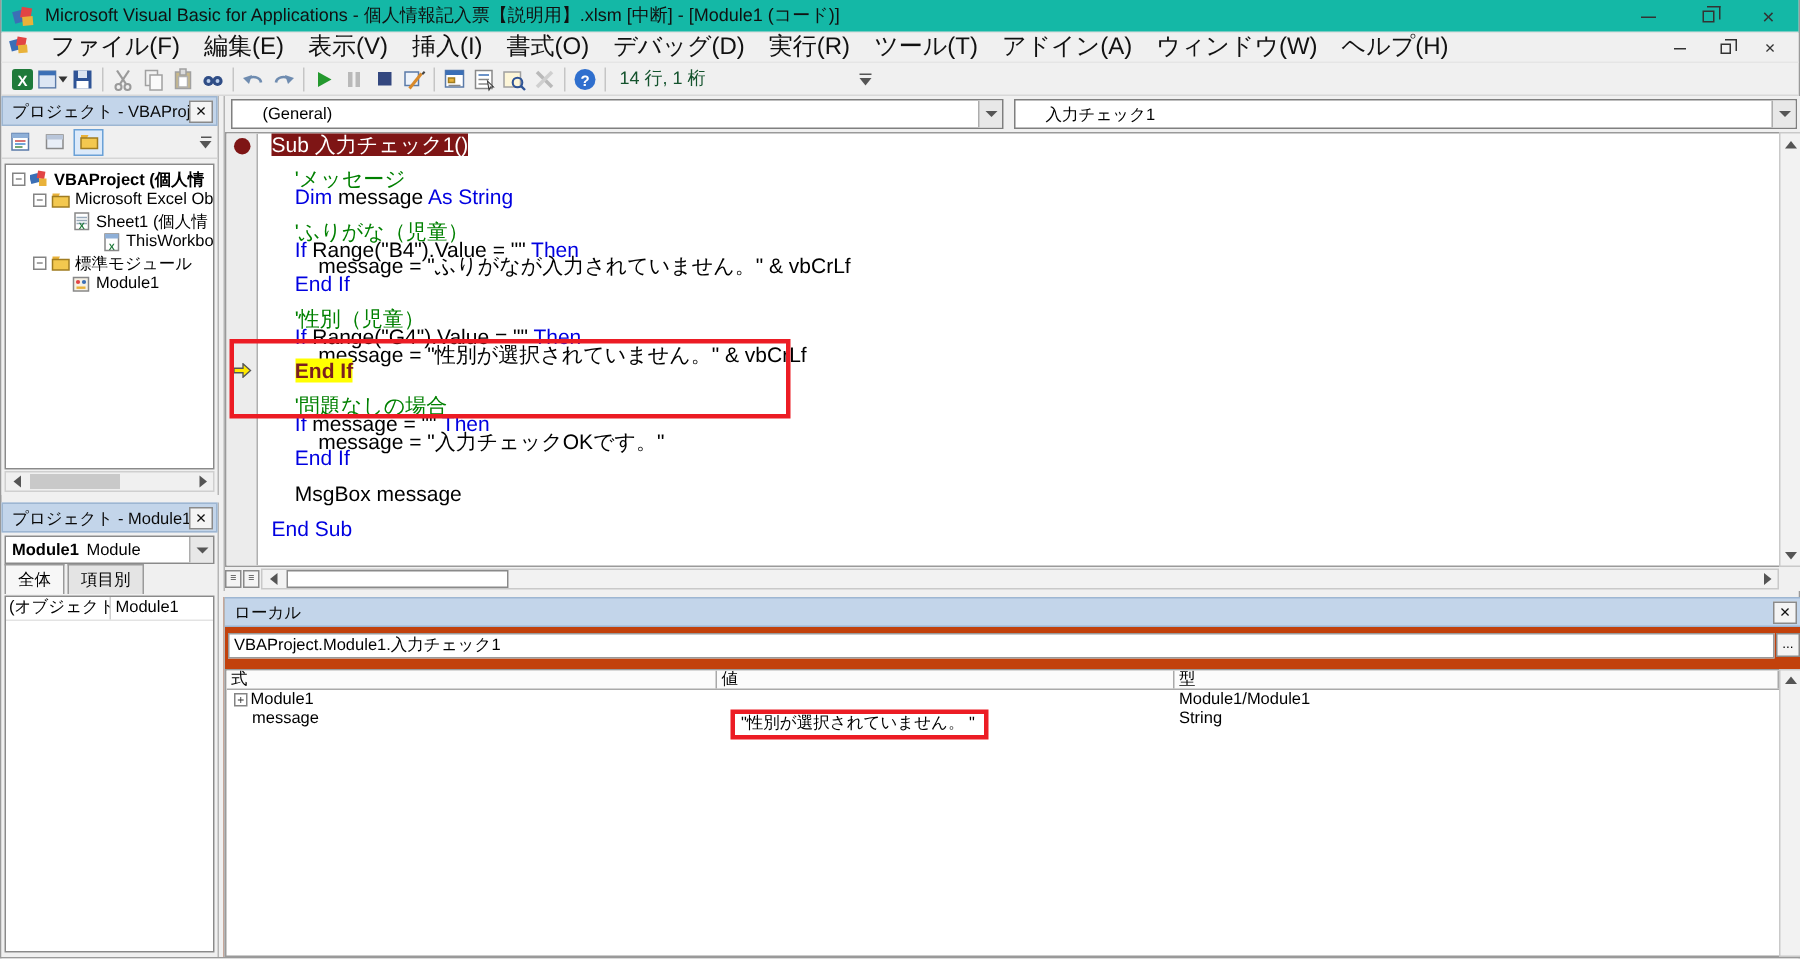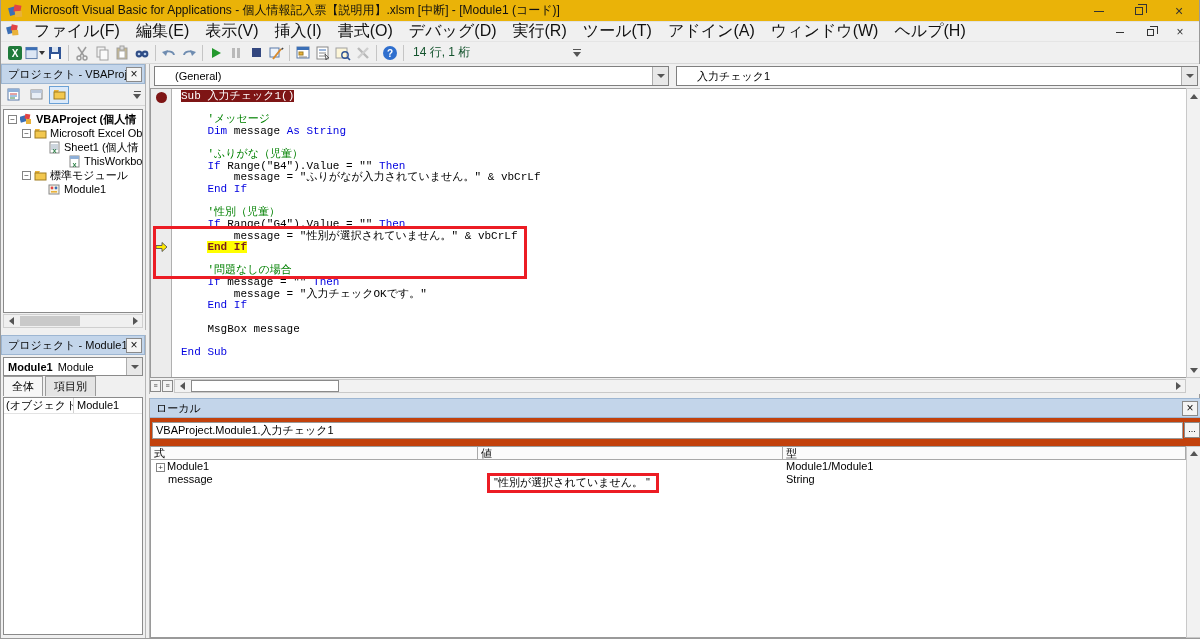--- a/index.html
+++ b/index.html
@@ -1,21 +1,21 @@
 <!DOCTYPE html>
 <html><head>
 <meta charset="utf-8">
 <style>
   * { margin:0; padding:0; box-sizing:border-box; }
   html,body { width:1200px; height:639px; }
   body { font-family:"Liberation Sans", sans-serif; font-size:12px; background:#f0f0f0; color:#000; overflow:hidden; }
   .window { position:relative; width:1200px; height:639px; background:#f0f0f0; border:1px solid #9a9a9a; border-top:none; }
 
   
-  .titlebar { position:absolute; left:0; top:0; width:1198px; height:22px; background:#eab308; display:flex; align-items:center; border-bottom:1px solid #e2e2e2; }
+  .titlebar { position:absolute; left:0; top:0; width:1198px; height:22px; background:#14b8a6; display:flex; align-items:center; border-bottom:1px solid #e2e2e2; }
   .titlebar .app-icon { margin:0 6px 0 7px; }
   .titlebar .title-text { font-size:12px; color:#111; white-space:nowrap; }
   .win-controls { position:absolute; right:0; top:0; height:22px; display:flex; }
   .win-btn { width:40px; height:22px; display:flex; align-items:center; justify-content:center; color:#333; font-size:13px; cursor:default; }
   .glyph-min { display:inline-block; width:10px; border-bottom:1px solid #333; height:1px; }
   .glyph-restore { display:inline-block; width:8px; height:8px; border:1px solid #333; position:relative; }
   .glyph-restore::before { content:""; position:absolute; left:2px; top:-4px; width:8px; height:8px; border:1px solid #333; border-left:none; border-bottom:none; }
   .glyph-close { font-size:14px; line-height:1; }
 
   
@@ -85,21 +85,21 @@
   .combo-row { position:absolute; left:0; top:0; right:0; height:24px; }
   .combo { position:absolute; top:2px; height:20px; background:#fff; border:1px solid #7f7f7f; display:flex; align-items:center; font-size:11px; }
   .combo .combo-text { padding-left:20px; flex:1; white-space:nowrap; overflow:hidden; }
   .combo .dd-btn { height:18px; }
   .combo-left { left:4px; width:515px; }
   .combo-right { left:526px; width:522px; }
   .code-area { position:absolute; left:0; top:24px; right:15px; bottom:16px; background:#fff; border:1px solid #9a9a9a; border-right:none; overflow:hidden; }
   .code-margin { position:absolute; left:0; top:0; bottom:0; width:21px; background:#ececec; border-right:1px solid #b0b0b0; }
   .bp-dot { position:absolute; left:5px; top:3px; width:11px; height:11px; border-radius:50%; background:#7e1515; }
   .exec-arrow { position:absolute; left:4px; top:153px; width:13px; height:10px; }
-  .code-lines { position:absolute; left:22px; top:2px; right:0; font-family:Liberation Mono, monospace; font-size:11px; }
+  .code-lines { position:absolute; left:22px; top:2px; right:0; font-family:Liberation Sans, sans-serif; font-size:14px; }
   .code-line { height:11.64px; line-height:11.64px; white-space:pre; padding-left:8px; }
   .seg-n { color:#000; }
   .seg-k { color:#0000e0; }
   .seg-c { color:#008000; }
   .seg-bp { background:#7e1515; color:#ffffff; }
   .seg-cur { background:#ffff00; color:#7b1f1f; font-weight:bold; }
   .code-vscroll { position:absolute; right:0; top:24px; width:15px; bottom:16px; background:#f2f2f2; border:1px solid #c9c9c9; }
   .code-vscroll .scroll-arrow { width:13px; height:14px; }
   .code-vscroll .arrow-bottom { position:absolute; bottom:0; }
   .code-hbar { position:absolute; left:0; bottom:0; right:15px; height:16px; display:flex; align-items:center; background:#f0f0f0; }

